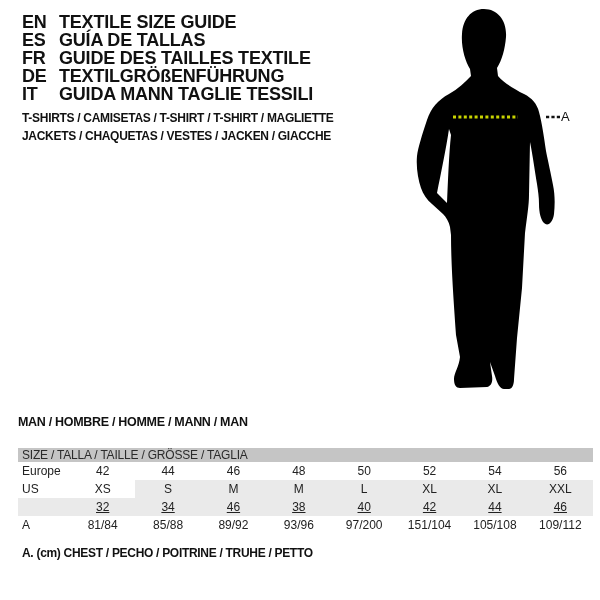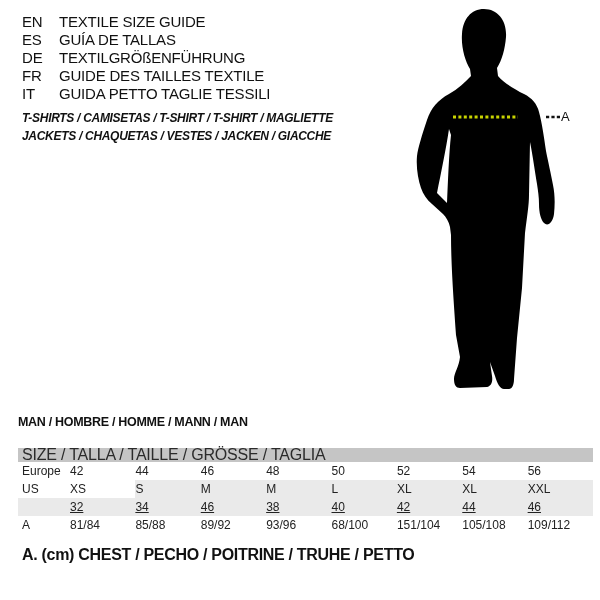--- a/index.html
+++ b/index.html
@@ -2,73 +2,73 @@
 <html><head>
 <meta charset="utf-8">
 <style>
   html,body { margin:0; padding:0; background:#fff; }
   .canvas {
     position:relative; width:600px; height:600px; background:#ffffff;
     overflow:hidden; font-family:"Liberation Sans", sans-serif; color:#111;
   }
   
   .lang-list { position:absolute; left:22px; top:13px; }
-  .lang-row { height:18px; line-height:18px; font-size:15px; font-weight:normal; letter-spacing:-0.2px; }
+  .lang-row { height:18px; line-height:18px; font-size:18px; font-weight:bold; letter-spacing:-0.2px; }
   .lang-code { display:inline-block; width:37px; }
   
-  .product-lines { position:absolute; left:22px; top:109px;font-style:italic; }
+  .product-lines { position:absolute; left:22px; top:109px; }
   .product-line { height:18px; line-height:18px; font-size:12px; font-weight:bold; letter-spacing:-0.3px; }
   
   .figure-wrap { position:absolute; left:405px; top:5px; width:170px; height:390px; }
   .figure-wrap svg { display:block; width:170px; height:390px; }
   .measure-a {
     position:absolute; left:561px; top:109px; font-size:13px; font-weight:normal; color:#111;
   }
   
   .section-title {
     position:absolute; left:18px; top:415px; font-size:12.5px; font-weight:bold; letter-spacing:-0.3px;text-align:right;
   }
   
   .size-table {
     position:absolute; left:18px; top:448px; width:575px;
     border-collapse:collapse; table-layout:fixed; font-size:12px; color:#222;
   }
   .size-table th {
     height:14px; line-height:14px; text-align:left; font-weight:normal;
-    font-size:16px; color:#2b2b2b; padding:0 0 0 4px; letter-spacing:-0.2px;
+    font-size:12px; color:#2b2b2b; padding:0 0 0 4px; letter-spacing:-0.2px;
   }
-  .size-table td { height:18px; line-height:18px; text-align:left; padding:0; font-weight:normal; }
+  .size-table td { height:18px; line-height:18px; text-align:center; padding:0; font-weight:normal; }
   .size-table td.lbl { text-align:left; padding-left:4px;margin-left:10px; }
   .row-shaded td { background:#eaeaea;text-decoration:underline; }
   .row-partial td:nth-child(n+3) { background:#eaeaea; }
   
   .footnote {
-    position:absolute; left:22px; top:546px; font-size:16px; font-weight:bold; letter-spacing:-0.3px;
+    position:absolute; left:22px; top:546px; font-size:12px; font-weight:bold; letter-spacing:-0.3px;
   }
 </style>
 </head>
 <body>
 
 <div class="canvas">
 
   <div class="lang-list">
     <div class="lang-row">
       <span class="lang-code">EN</span><span>TEXTILE SIZE GUIDE</span>
     </div>
     <div class="lang-row">
       <span class="lang-code">ES</span><span>GUÍA DE TALLAS</span>
     </div>
     <div class="lang-row">
+      <span class="lang-code">FR</span><span>GUIDE DES TAILLES TEXTILE</span>
+    </div>
+    <div class="lang-row">
       <span class="lang-code">DE</span><span>TEXTILGRÖßENFÜHRUNG</span>
     </div>
     <div class="lang-row">
-      <span class="lang-code">FR</span><span>GUIDE DES TAILLES TEXTILE</span>
-    </div>
-    <div class="lang-row">
-      <span class="lang-code">IT</span><span>GUIDA PETTO TAGLIE TESSILI</span>
+      <span class="lang-code">IT</span><span>GUIDA MANN TAGLIE TESSILI</span>
     </div>
   </div>
 
   <div class="product-lines">
     <div class="product-line">T-SHIRTS / CAMISETAS / T-SHIRT / T-SHIRT / MAGLIETTE</div>
     <div class="product-line">JACKETS / CHAQUETAS / VESTES / JACKEN / GIACCHE</div>
   </div>
 
   <div class="figure-wrap">
     <svg viewBox="0 0 170 390" xmlns="http://www.w3.org/2000/svg">
@@ -150,21 +150,21 @@
         <td>42</td>
         <td>44</td>
         <td>46</td>
       </tr>
       <tr>
         <td class="lbl">A</td>
         <td>81/84</td>
         <td>85/88</td>
         <td>89/92</td>
         <td>93/96</td>
-        <td>68/100</td>
+        <td>97/200</td>
         <td>151/104</td>
         <td>105/108</td>
         <td>109/112</td>
       </tr>
     </tbody>
   </table>
 
   <div class="footnote">A. (cm) CHEST / PECHO / POITRINE / TRUHE / PETTO</div>
 
 </div>

